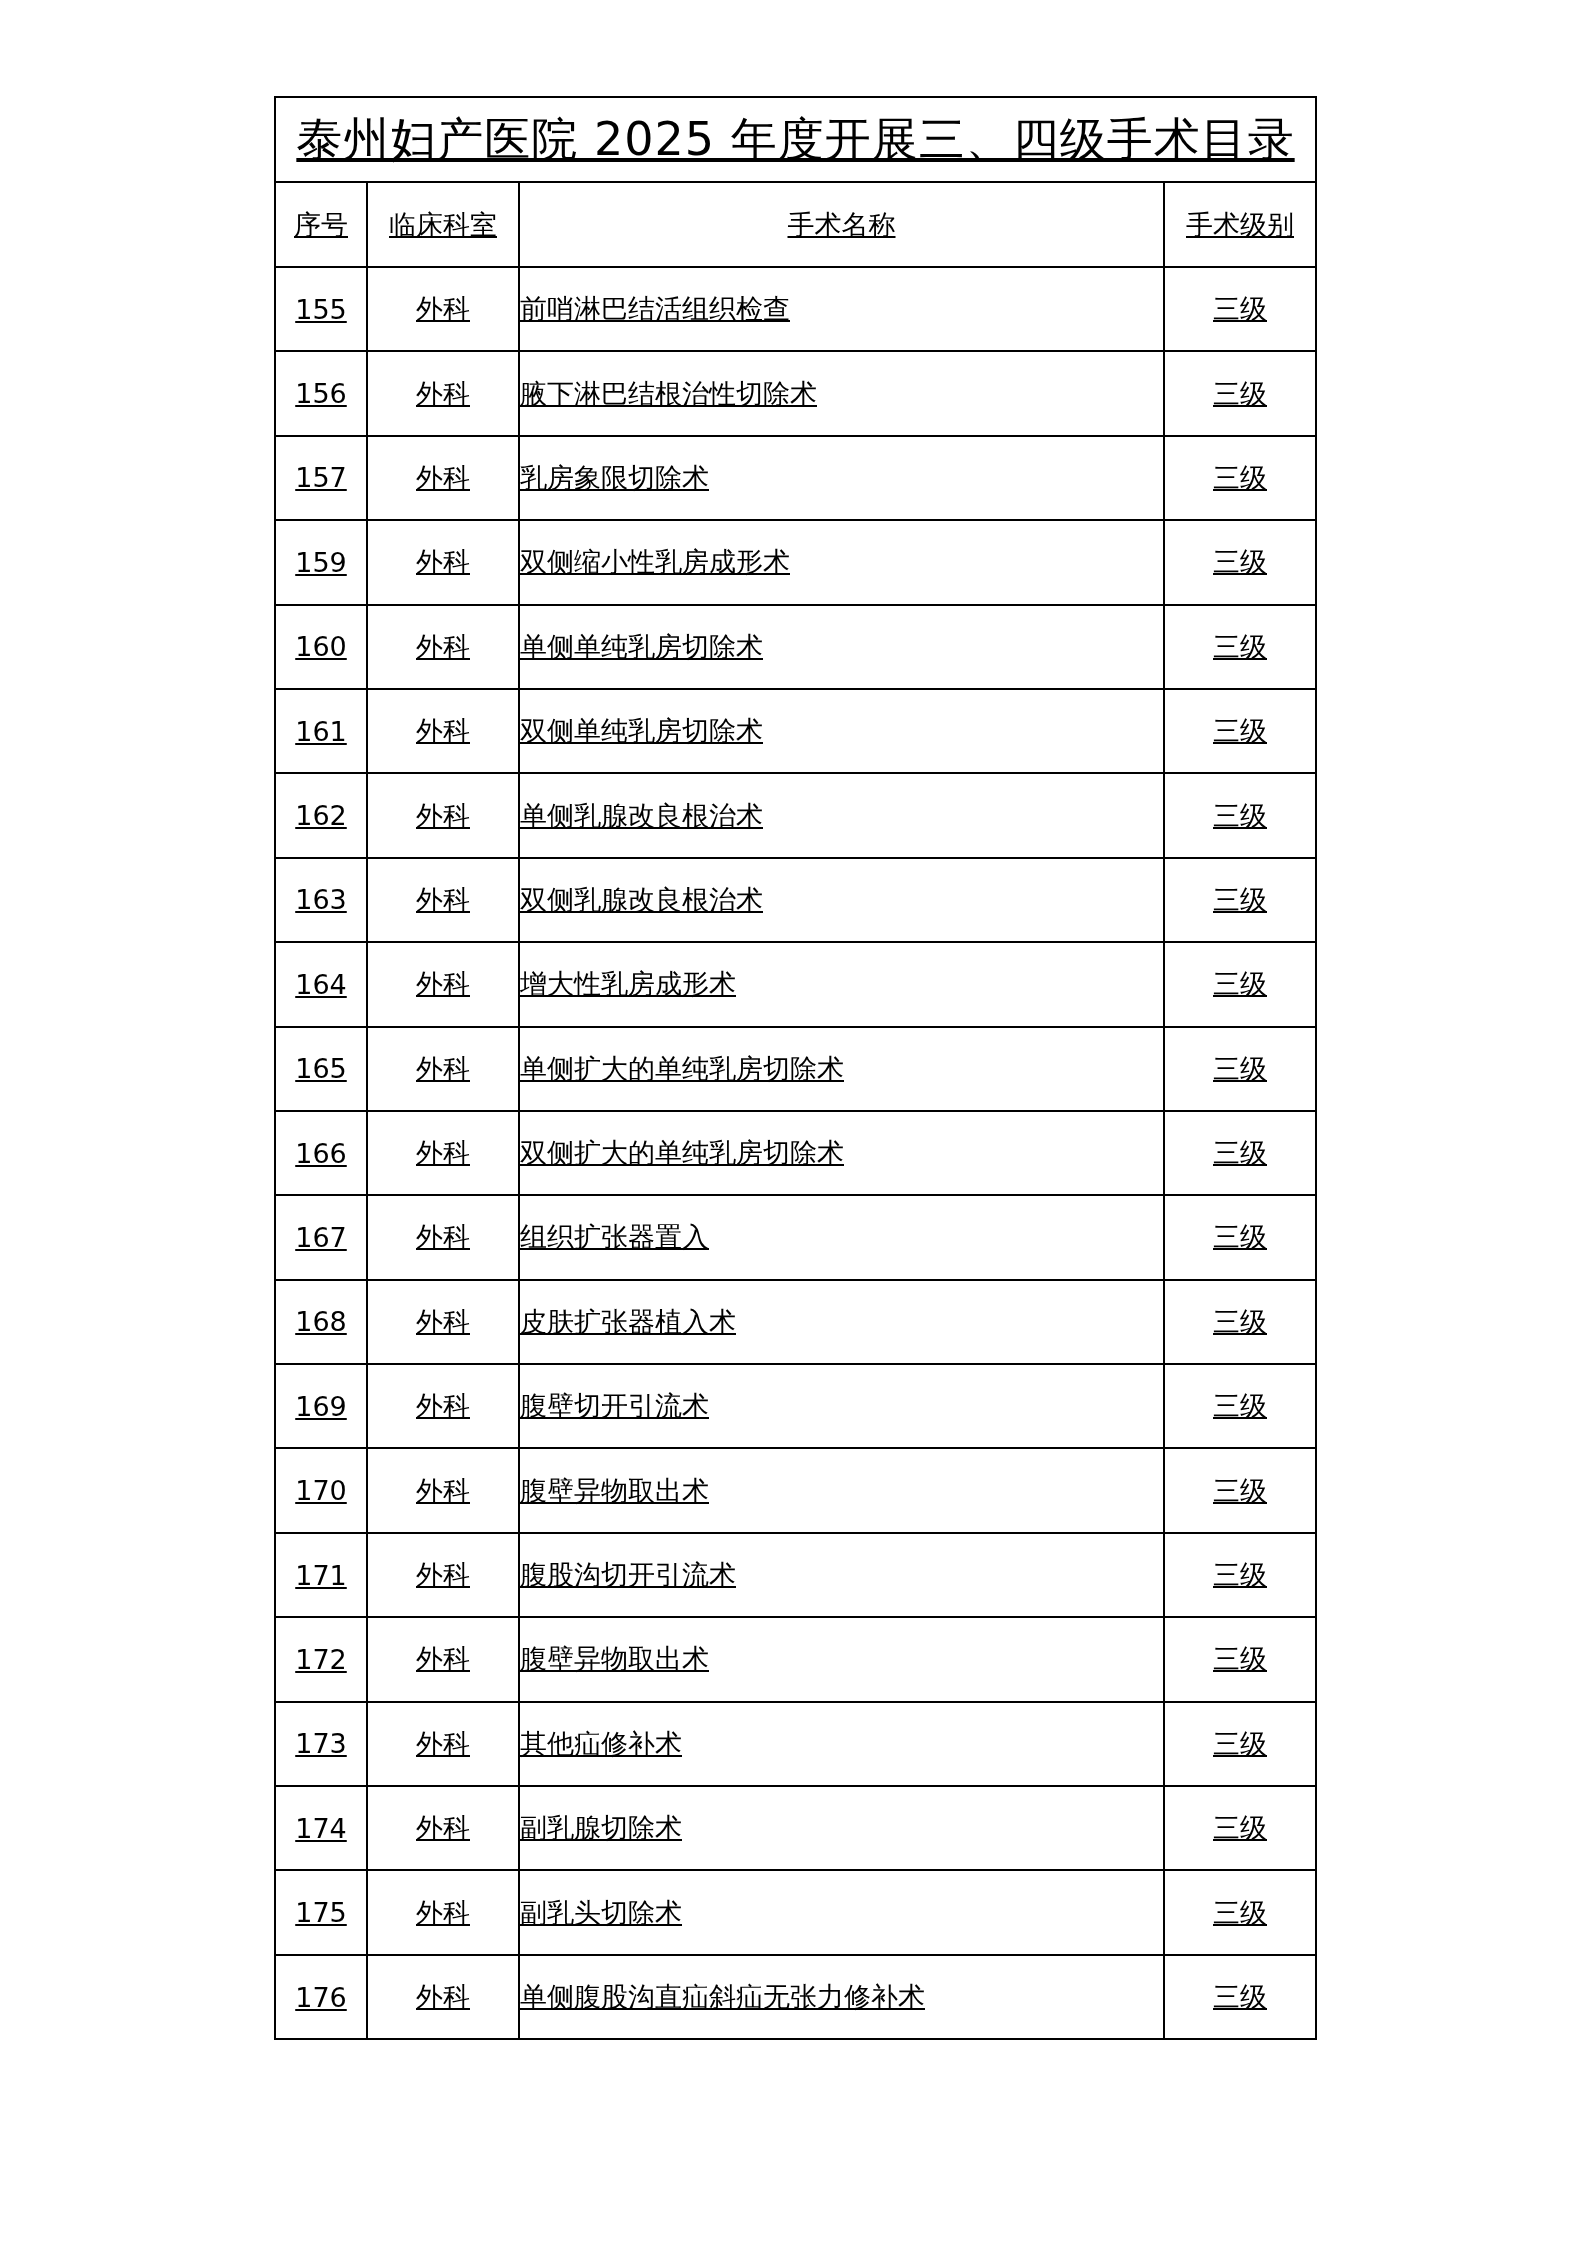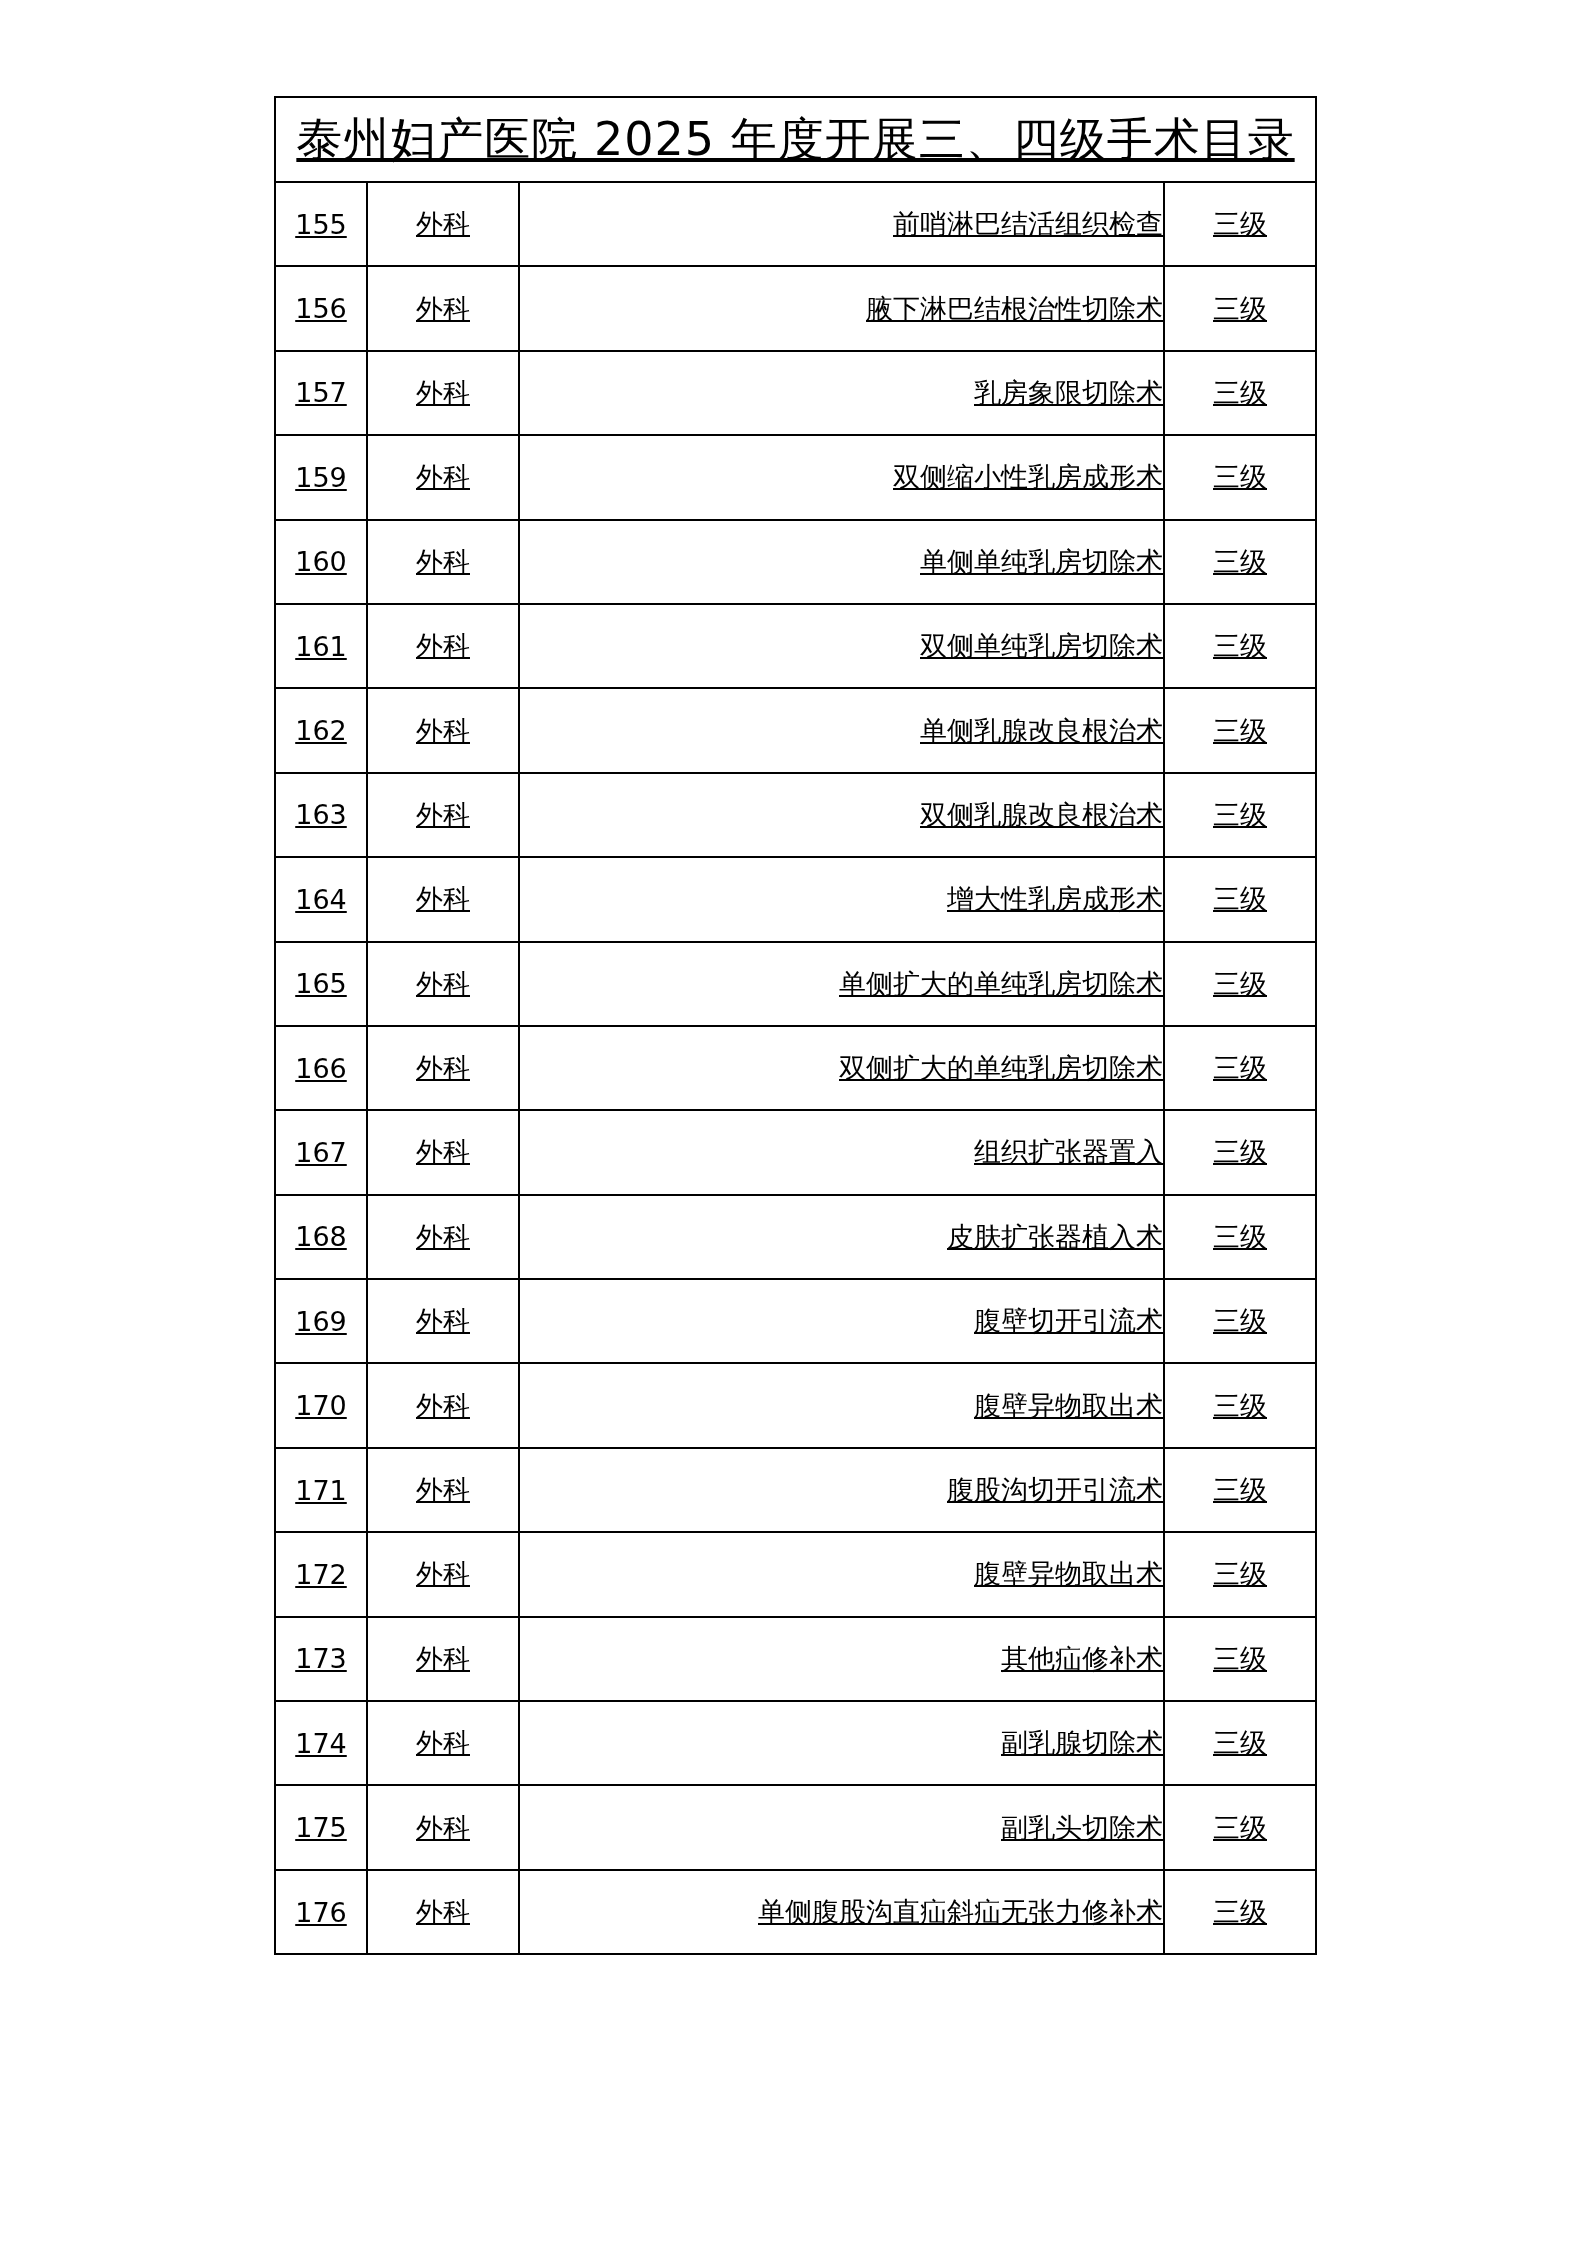--- a/index.html
+++ b/index.html
@@ -3,35 +3,41 @@
 <meta charset="utf-8">
 <style>
   html, body { margin:0; padding:0; background:#ffffff; }
   body { width:1587px; height:2245px; position:relative; font-family:"DejaVu Sans", "Liberation Sans", sans-serif; color:#000; }
   table.doc { position:absolute; left:274px; top:96px; width:1041px; border-collapse:collapse; table-layout:fixed;text-decoration:underline; }
   table.doc td, table.doc th { border:2px solid #000; padding:0; font-weight:normal; }
   .title-cell { height:83px; text-align:center; font-size:46px; letter-spacing:1px; white-space:nowrap; }
   .hdr th { height:83px; font-size:27px; text-align:center; }
   tr.row td { height:82.4px; font-size:27px; }
   td.c-idx, td.c-dept, td.c-level { text-align:center; }
-  td.c-name { text-align:right; padding-left:14px; }
+  td.c-name { text-align:left; padding-left:14px; }
 </style>
 </head>
 <body>
 
 <table class="doc">
   <colgroup>
     <col style="width:92px">
     <col style="width:152px">
     <col style="width:645px">
     <col style="width:152px">
   </colgroup>
   <tbody id="tbody">
     <tr>
       <td class="title-cell" colspan="4">泰州妇产医院 2025 年度开展三、四级手术目录</td>
+    </tr>
+    <tr class="hdr">
+      <th>序号</th>
+      <th>临床科室</th>
+      <th>手术名称</th>
+      <th>手术级别</th>
     </tr>
   <tr class="row">
         <td class="c-idx">155</td>
         <td class="c-dept">外科</td>
         <td class="c-name">前哨淋巴结活组织检查</td>
         <td class="c-level">三级</td>
       </tr>
       <tr class="row">
         <td class="c-idx">156</td>
         <td class="c-dept">外科</td>

